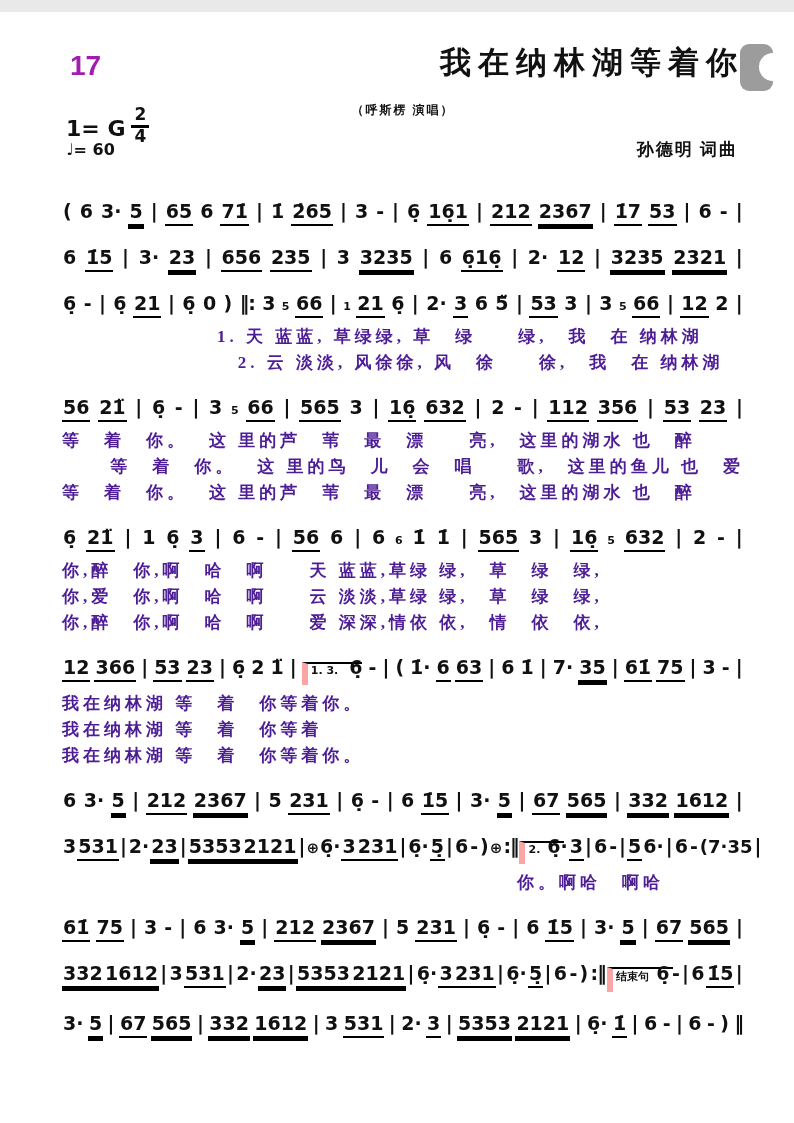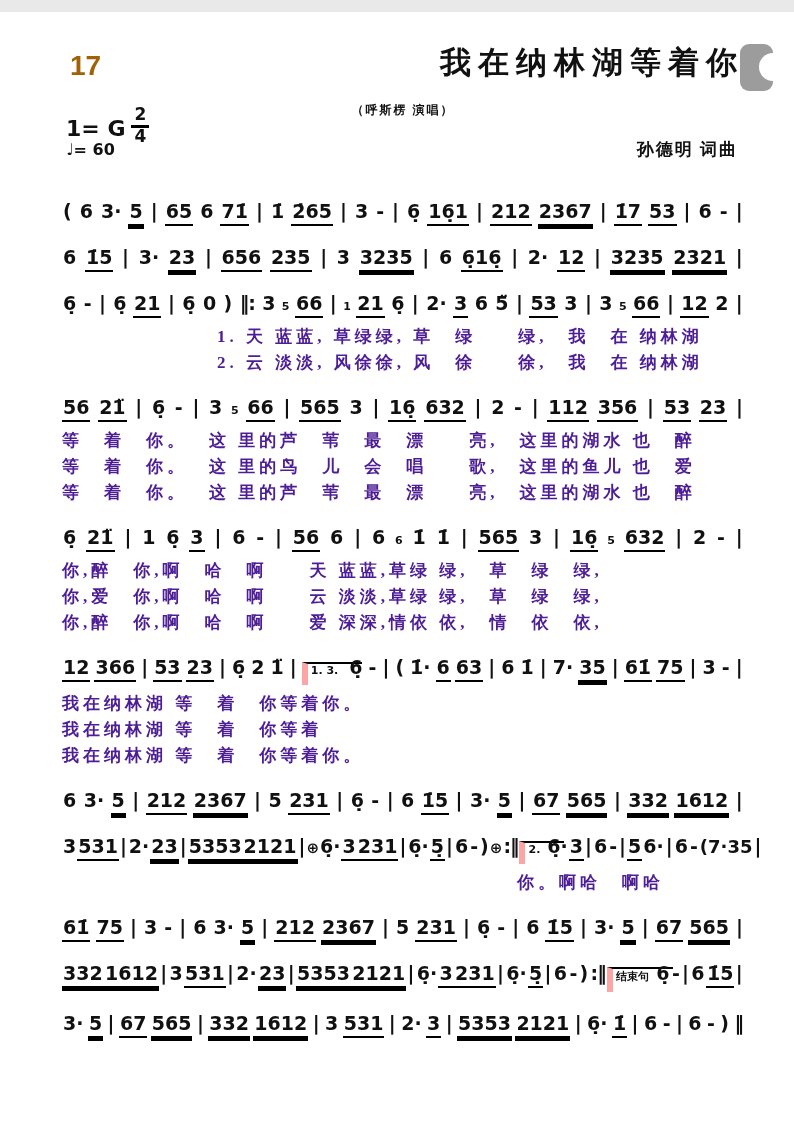--- a/index.html
+++ b/index.html
@@ -14,21 +14,21 @@
     background:#9c9c9c;border-radius:9px;border:none;padding:0;cursor:pointer;overflow:hidden;
   }
   .corner-btn .cutout{
     position:absolute;right:-14px;top:9px;width:28px;height:28px;border-radius:50%;
     background:#ffffff;
   }
   .sheet{position:absolute;left:62px;top:12px;width:682px;}
   .score-header{position:relative;height:168px;}
   .page-num{
     position:absolute;left:8px;top:38px;
-    font-family:"Liberation Sans",sans-serif;font-weight:800;font-size:28px;color:#a16207;
+    font-family:"Liberation Sans",sans-serif;font-weight:800;font-size:28px;color:#a21caf;
   }
   .song-title{
     position:absolute;left:0;right:0;top:30px;text-align:right;
     font-size:31px;font-weight:800;letter-spacing:7px;
   }
   .subtitle{
     position:absolute;left:0;right:0;top:90px;text-align:center;
     font-size:12px;font-weight:700;letter-spacing:2px;
   }
   .keysig{
@@ -174,21 +174,21 @@
         <span class="tok bar">|</span>
         <span class="tok p">3</span>
         <span class="tok gr">5</span>
         <span class="tok u1">66</span>
         <span class="tok bar">|</span>
         <span class="tok u1">12</span>
         <span class="tok p">2</span>
         <span class="tok bar">|</span>
       </div>
       <div class="lyric-row" style="padding-left: 155px;">1. 天 蓝蓝, 草绿绿, 草　绿　　绿,　我　在 纳林湖</div>
-      <div class="lyric-row" style="padding-left: 155px;">2. 云 淡淡, 风徐徐, 风　徐　　徐,　我　在 纳林湖</div>
+      <div class="lyric-row" style="padding-left: 155px; text-align: center;">2. 云 淡淡, 风徐徐, 风　徐　　徐,　我　在 纳林湖</div>
       <div class="score-line">
         <span class="tok u1">56</span>
         <span class="tok u1">21̈</span>
         <span class="tok bar">|</span>
         <span class="tok p">6̣</span>
         <span class="tok p">-</span>
         <span class="tok bar">|</span>
         <span class="tok p">3</span>
         <span class="tok gr">5</span>
         <span class="tok u1">66</span>
@@ -203,21 +203,21 @@
         <span class="tok p">-</span>
         <span class="tok bar">|</span>
         <span class="tok u1">112</span>
         <span class="tok u1">356</span>
         <span class="tok bar">|</span>
         <span class="tok u1">53</span>
         <span class="tok u1">23</span>
         <span class="tok bar">|</span>
       </div>
       <div class="lyric-row" style="padding-left: 0px;">等　着　你。　这 里的芦　苇　最　漂　　亮,　这里的湖水 也　醉</div>
-      <div class="lyric-row" style="padding-left: 0px;">等　着　你。　这 里的鸟　儿　会　唱　　歌,　这里的鱼儿 也　爱</div>
+      <div class="lyric-row" style="padding-left: 0px; text-align: right;">等　着　你。　这 里的鸟　儿　会　唱　　歌,　这里的鱼儿 也　爱</div>
       <div class="lyric-row" style="padding-left: 0px;">等　着　你。　这 里的芦　苇　最　漂　　亮,　这里的湖水 也　醉</div>
       <div class="score-line">
         <span class="tok p">6̣</span>
         <span class="tok u1">21̈</span>
         <span class="tok bar">|</span>
         <span class="tok p">1</span>
         <span class="tok p">6̣</span>
         <span class="tok u1">3</span>
         <span class="tok bar">|</span>
         <span class="tok p">6</span>

